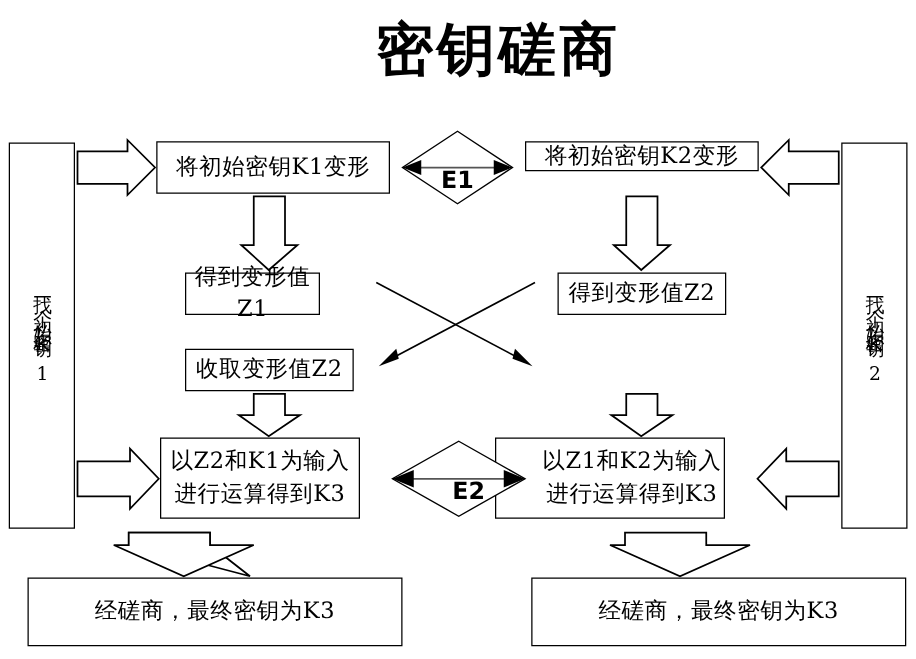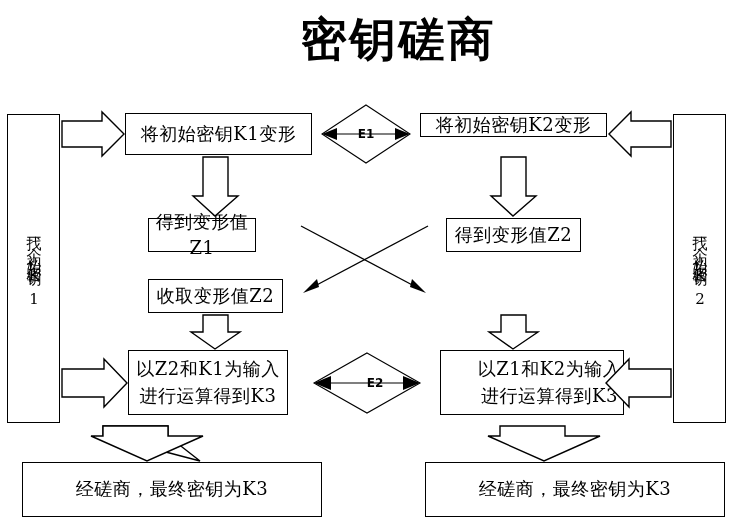--- a/index.html
+++ b/index.html
@@ -77,28 +77,28 @@
   .diamond-wrap {
     position: absolute;
   }
   .diamond-wrap svg {
     display: block;
     overflow: visible;
   }
   .diamond-label {
     position: absolute;
     left: 0;
-    top: 0;
+    top: 10px;
     width: 100%;
     height: 100%;
     display: flex;
     align-items: center;
     justify-content: center;
     font-family: "DejaVu Sans", "Liberation Sans", sans-serif;
-    font-size: 12px;
+    font-size: 19px;
     font-weight: bold;
     color: #000000;
     pointer-events: none;
   }
 
   
   .overlay {
     position: absolute;
     left: 0;
     top: 0;
@@ -144,21 +144,21 @@
   <div class="node" style="left:148px; top:218px; width:108px; height:34px;">得到变形值Z1</div>
 
   <div class="node" style="left:446px; top:218px; width:135px; height:34px;">得到变形值Z2</div>
 
   <div class="node" style="left:148px; top:279px; width:135px; height:34px;">收取变形值Z2</div>
 
 
   <div class="node" style="left:128px; top:350px; width:160px; height:65px;">以Z2和K1为输入
 进行运算得到K3</div>
 
-  <div class="node" style="left:440px; top:350px; width:184px; height:65px;padding-left:35px;">以Z1和K2为输入
+  <div class="node" style="left:396px; top:350px; width:184px; height:65px;padding-left:35px;">以Z1和K2为输入
 进行运算得到K3</div>
 
   <div class="node" style="left:22px; top:462px; width:300px; height:55px;">经磋商，最终密钥为K3</div>
 
   <div class="node" style="left:425px; top:462px; width:300px; height:55px;">经磋商，最终密钥为K3</div>
 
   <div class="diamond-wrap" style="left:321px; top:104px; width:90px; height:60px;">
     <svg width="90" height="60" viewBox="0 0 90 60">
       <polygon points="45,1 89,30 45,59 1,30" fill="#ffffff" stroke="#000000" stroke-width="1.1"></polygon>
       <line x1="10" y1="30" x2="80" y2="30" stroke="#555555" stroke-width="1.4"></line>

